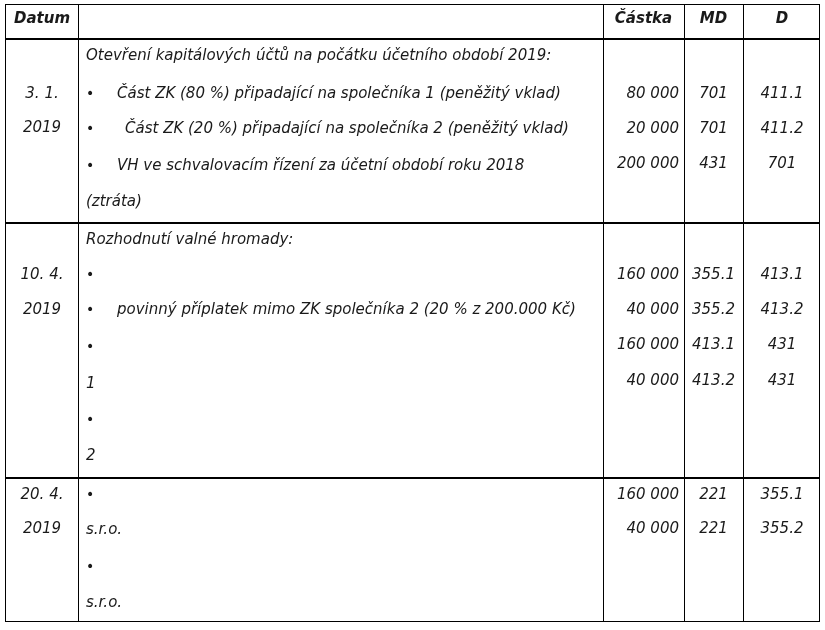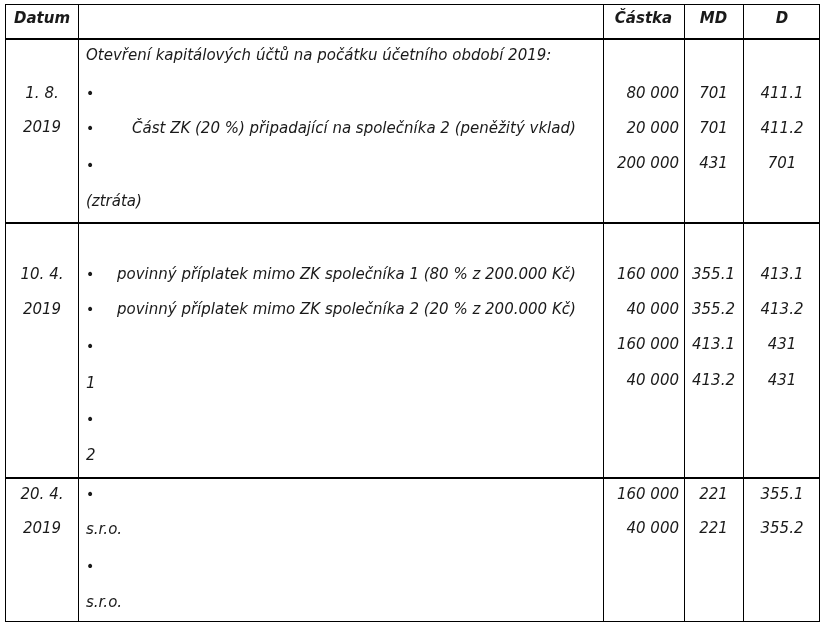--- a/index.html
+++ b/index.html
@@ -25,42 +25,44 @@
   <div class="vline" style="left:737px"></div>
   <div class="hline" style="top:33px"></div>
   <div class="hline" style="top:217px"></div>
   <div class="hline" style="top:472px"></div>
 
   <div class="hdr" style="left:0;width:72px">Datum</div>
   <div class="hdr" style="left:597px;width:81px">Částka</div>
   <div class="hdr" style="left:678px;width:59px">MD</div>
   <div class="hdr" style="left:737px;width:78px">D</div>
 
-  <div class="t ctr" style="left:0;width:72px;top:78px">1. 8.</div>
+  <div class="t ctr" style="left:0;width:72px;top:78px">3. 1.</div>
   <div class="t ctr" style="left:0;width:72px;top:112px">2019</div>
   <div class="t" style="left:80px;top:40px">Otevření kapitálových účtů na počátku účetního období 2019:</div>
   <div class="bullet" style="left:80px;top:78px">•</div>
+  <div class="t" style="left:111px;top:78px">Část ZK (80 %) připadající na společníka 1 (peněžitý vklad)</div>
   <div class="bullet" style="left:80px;top:113px">•</div>
-  <div class="t" style="left:126px;top:113px">Část ZK (20 %) připadající na společníka 2 (peněžitý vklad)</div>
+  <div class="t" style="left:119px;top:113px">Část ZK (20 %) připadající na společníka 2 (peněžitý vklad)</div>
   <div class="bullet" style="left:80px;top:150px">•</div>
+  <div class="t" style="left:111px;top:150px">VH ve schvalovacím řízení za účetní období roku 2018</div>
   <div class="t" style="left:80px;top:186px">(ztráta)</div>
   <div class="t num" style="left:597px;width:76px;top:78px">80 000</div>
   <div class="t ctr" style="left:678px;width:59px;top:78px">701</div>
   <div class="t ctr" style="left:737px;width:78px;top:78px">411.1</div>
   <div class="t num" style="left:597px;width:76px;top:113px">20 000</div>
   <div class="t ctr" style="left:678px;width:59px;top:113px">701</div>
   <div class="t ctr" style="left:737px;width:78px;top:113px">411.2</div>
   <div class="t num" style="left:597px;width:76px;top:148px">200 000</div>
   <div class="t ctr" style="left:678px;width:59px;top:148px">431</div>
   <div class="t ctr" style="left:737px;width:78px;top:148px">701</div>
 
   <div class="t ctr" style="left:0;width:72px;top:259px">10. 4.</div>
   <div class="t ctr" style="left:0;width:72px;top:294px">2019</div>
+  <div class="t" style="left:80px;top:224px">Rozhodnutí valné hromady:</div>
   <div class="bullet" style="left:80px;top:259px">•</div>
-  <div class="t" style="left:111px;top:259px">povinný příplatek mimo ZK společníka 1 (80 % z 200.000 Kč)</div>
   <div class="bullet" style="left:80px;top:294px">•</div>
   <div class="t" style="left:111px;top:294px">povinný příplatek mimo ZK společníka 2 (20 % z 200.000 Kč)</div>
   <div class="bullet" style="left:80px;top:331px">•</div>
   <div class="t" style="left:80px;top:368px">1</div>
   <div class="bullet" style="left:80px;top:404px">•</div>
   <div class="t" style="left:80px;top:440px">2</div>
   <div class="t num" style="left:597px;width:76px;top:259px">160 000</div>
   <div class="t ctr" style="left:678px;width:59px;top:259px">355.1</div>
   <div class="t ctr" style="left:737px;width:78px;top:259px">413.1</div>
   <div class="t num" style="left:597px;width:76px;top:294px">40 000</div>

